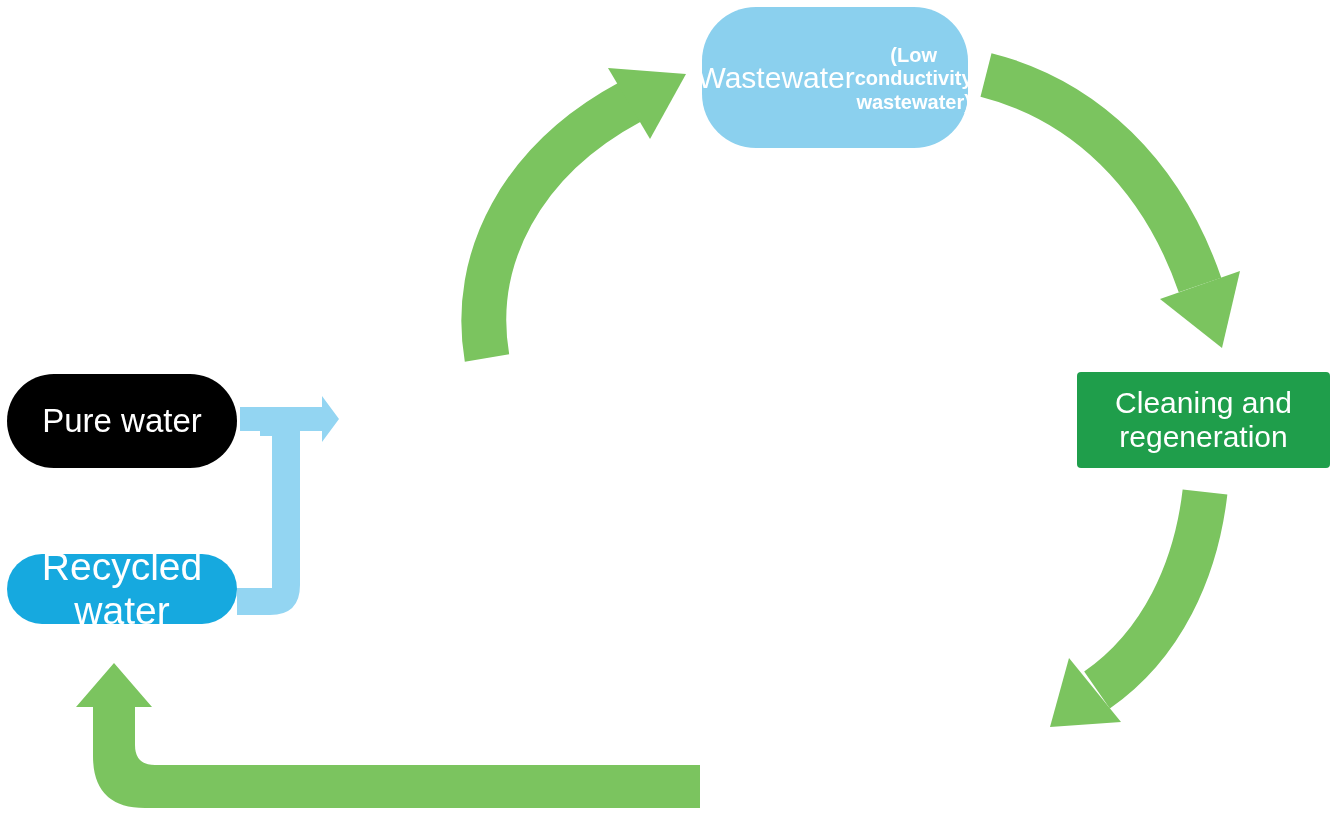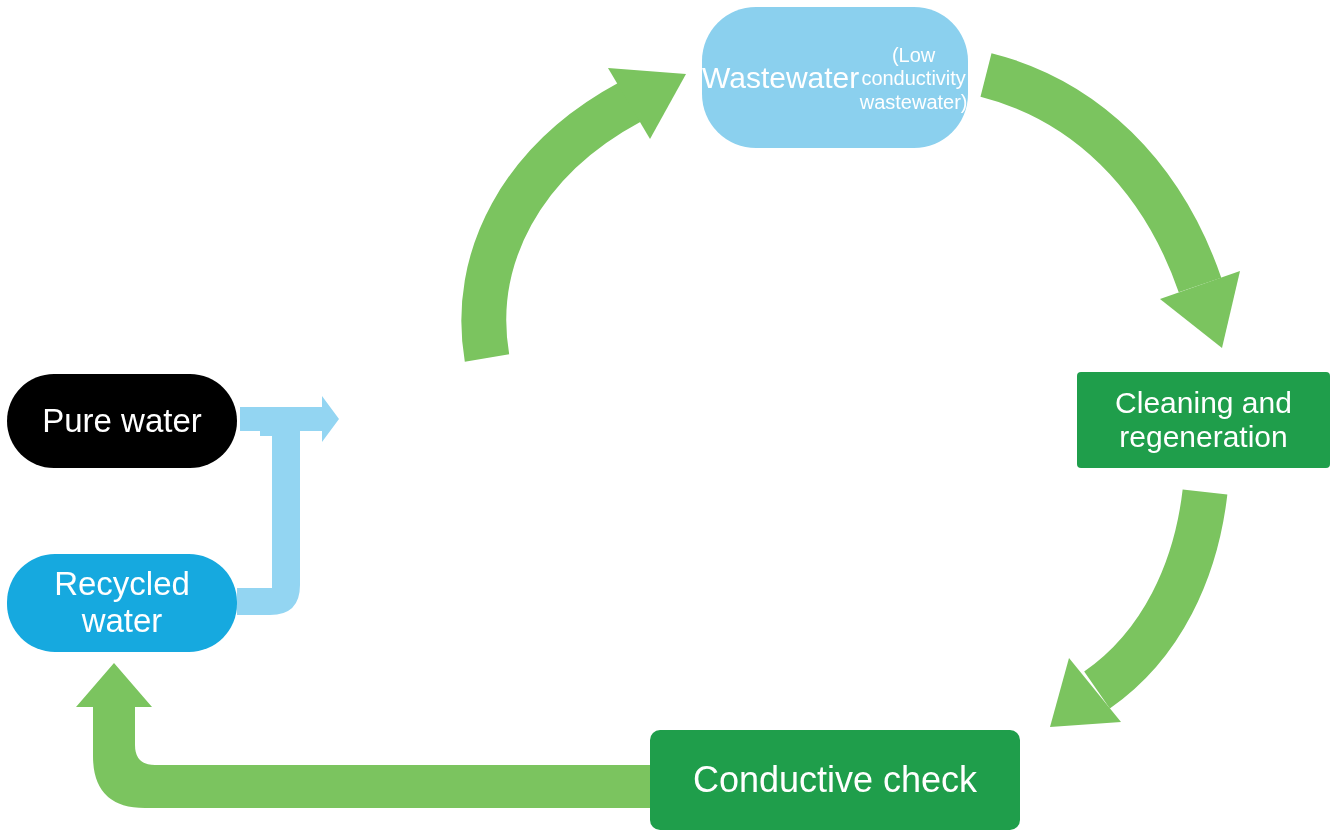--- a/index.html
+++ b/index.html
@@ -31,40 +31,41 @@
     text-align: center;
     color: #ffffff;
     line-height: 1.12;
   }
   .node-pure-water {
     left: 7px; top: 374px; width: 230px; height: 94px;
     border-radius: 47px;
     font-size: 33px;
   }
   .node-recycled-water {
-    left: 7px; top: 554px; width: 230px; height: 98px;
+    left: 7px; top: 554px; width: 230px; height: 70px;
     border-radius: 48px;
-    font-size: 33px;
+    font-size: 39px;
   }
   .node-recycled-water .label { width: 175px; }
   .node-washing {
     left: 340px; top: 372px; width: 253px; height: 95px;
     border-radius: 8px;
     font-size: 34px;
   }
   .node-wastewater {
     left: 702px; top: 7px; width: 266px; height: 141px;
     border-radius: 54px;
     font-size: 30px;
   }
   .node-wastewater .sublabel {
     font-size: 20px;
     line-height: 1.18;
     width: 230px;
     margin-top: 3px;
+    font-weight: bold;
   }
   .node-cleaning {
     left: 1077px; top: 372px; width: 253px; height: 96px;
     border-radius: 4px;
     font-size: 30px;
   }
   .node-cleaning .label { width: 240px; }
   .node-conductive {
     left: 650px; top: 730px; width: 370px; height: 100px;
     border-radius: 10px;
@@ -118,17 +119,14 @@
 
   <div class="node node-wastewater" style="background: rgb(139, 208, 238);">
     <span class="label">Wastewater</span>
     <span class="sublabel">(Low conductivity wastewater)</span>
   </div>
 
   <div class="node node-cleaning" style="background: rgb(31, 158, 75);">
     <span class="label">Cleaning and regeneration</span>
   </div>
 
-  <div class="node node-conductive" style="background: rgb(31, 158, 75);">
-    <span class="label">Conductive check</span>
-  </div>
 
 </div>
 
 </body></html>

